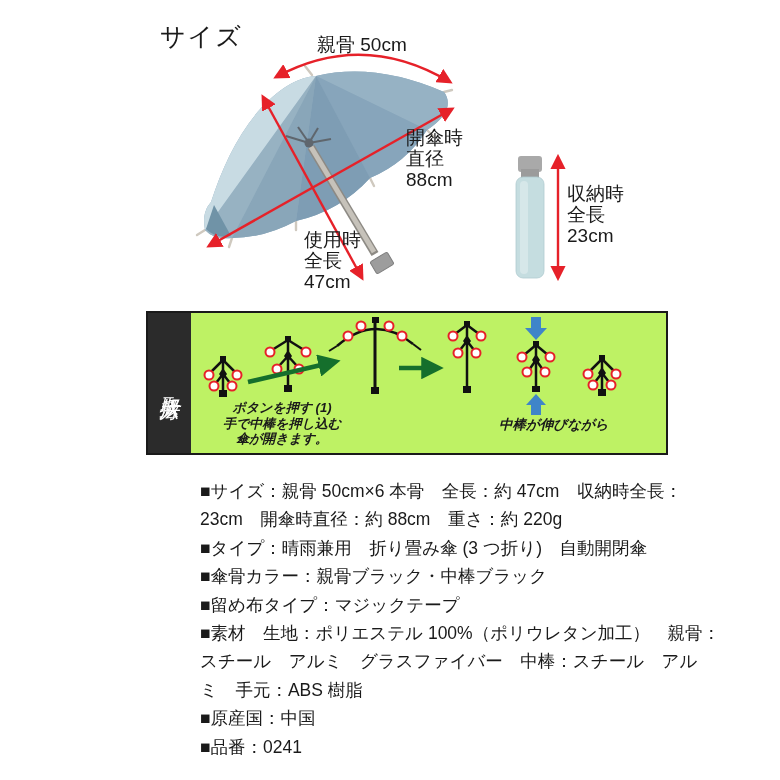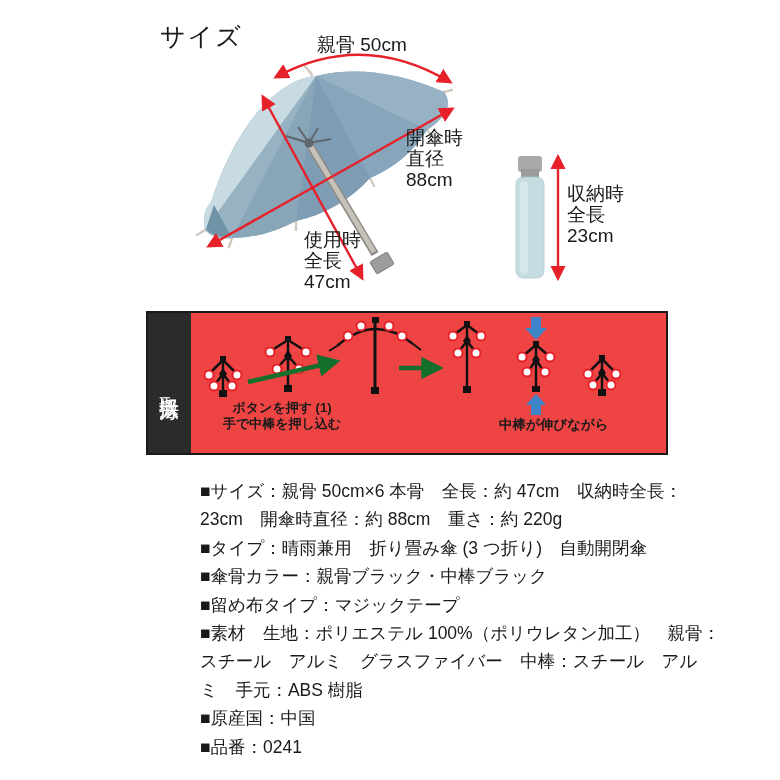--- a/index.html
+++ b/index.html
@@ -12,21 +12,21 @@
   #page-title{left:160px;top:20px;font-size:25px;letter-spacing:2px;}
   #diagram-svg{left:0;top:0;}
   .mlabel{font-size:19px;line-height:21px;white-space:nowrap;}
   #rib-label{left:317px;top:32px;font-size:19px;}
   #open-diameter-label{left:406px;top:127px;}
   #in-use-label{left:276px;top:229px;margin-left:28px;}
   #stored-label{left:567px;top:183px;}
 
   #handling-box{
     left:146px;top:311px;width:518px;height:140px;
-    border:2px solid #1a1a1a;background:#ef4444;
+    border:2px solid #1a1a1a;background:#bef264;font-style:italic;
   }
   #handling-side-bar{
     left:0;top:0;width:43px;height:140px;background:#2b2b2b;
     display:flex;align-items:center;justify-content:center;
   }
   #handling-side-label{
     writing-mode:vertical-rl;text-orientation:upright;
     color:#ffffff;font-size:20px;letter-spacing:1px;line-height:1;
   }
   #steps-svg{left:43px;top:0;}
@@ -238,20 +238,21 @@
       <circle cx="588" cy="374" r="4.5"></circle>
         <circle cx="616" cy="374" r="4.5"></circle>
       <circle cx="593" cy="385" r="4.5"></circle>
         <circle cx="611" cy="385" r="4.5"></circle>
     </g>
   </svg>
 
   <div class="abs cap" id="step1-caption">
     <div>ボタンを押す (1)</div>
     <div>手で中棒を押し込む</div>
+    <div>傘が開きます。</div>
   </div>
   <div class="abs" id="step3-caption">中棒が伸びながら</div>
 </div>
 
 <div class="abs" id="specs-list">
   <div class="spec-line">■サイズ：親骨 50cm×6 本骨　全長：約 47cm　収納時全長：</div>
   <div class="spec-line">23cm　開傘時直径：約 88cm　重さ：約 220g</div>
   <div class="spec-line">■タイプ：晴雨兼用　折り畳み傘 (3 つ折り)　自動開閉傘</div>
   <div class="spec-line">■傘骨カラー：親骨ブラック・中棒ブラック</div>
   <div class="spec-line">■留め布タイプ：マジックテープ</div>

